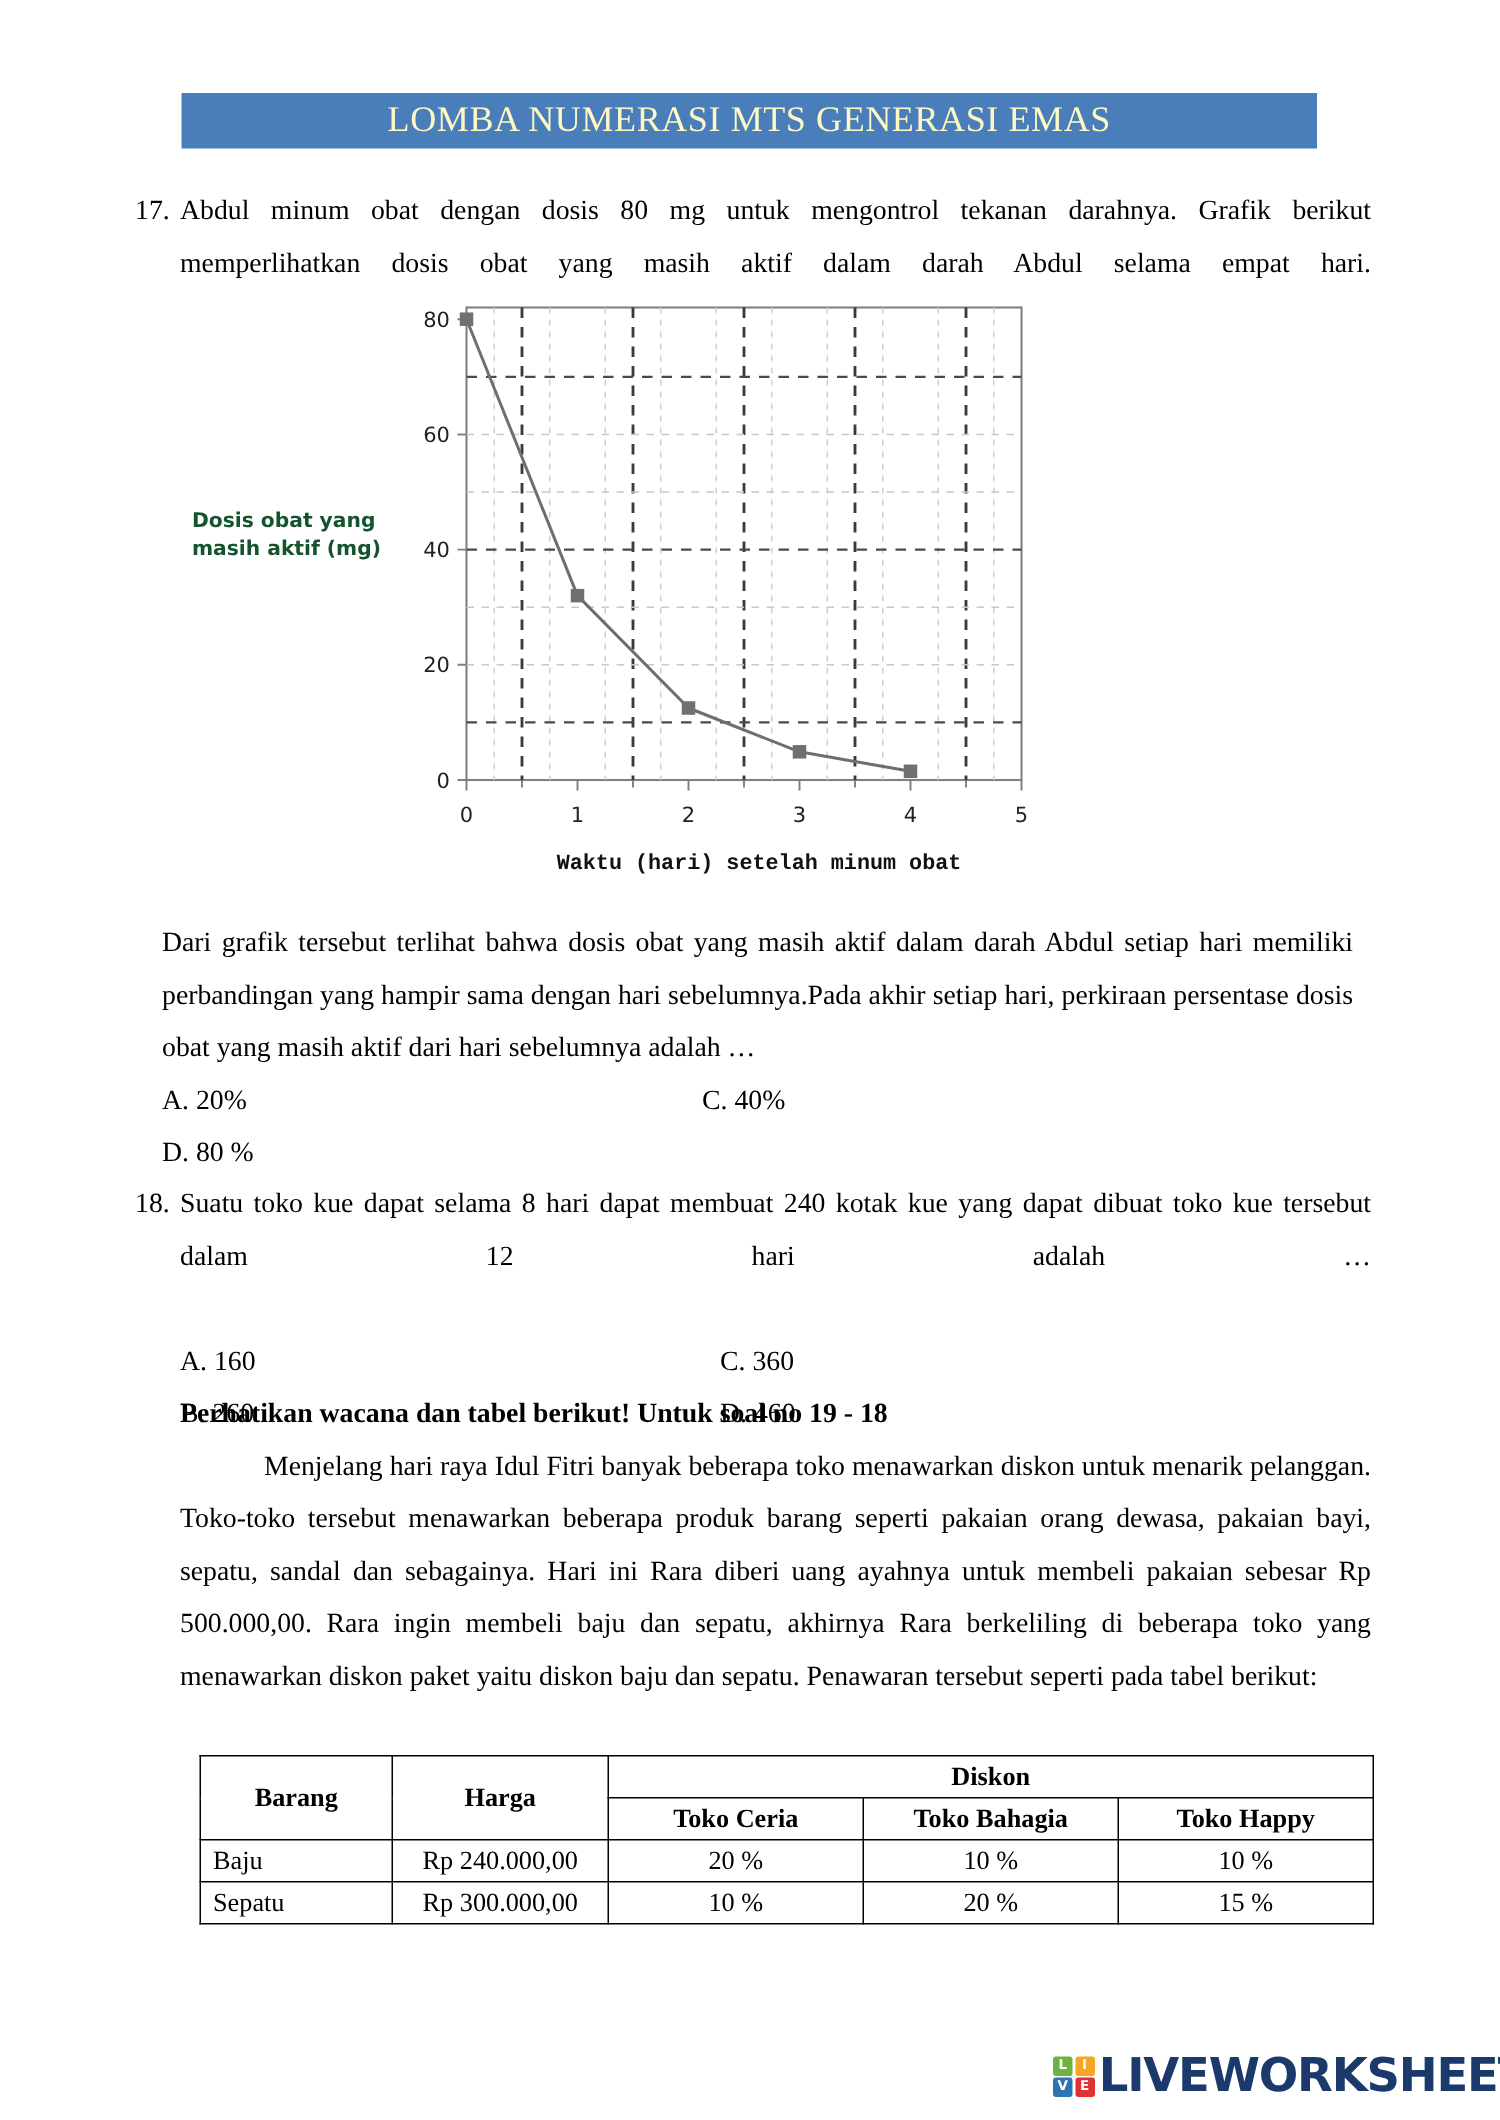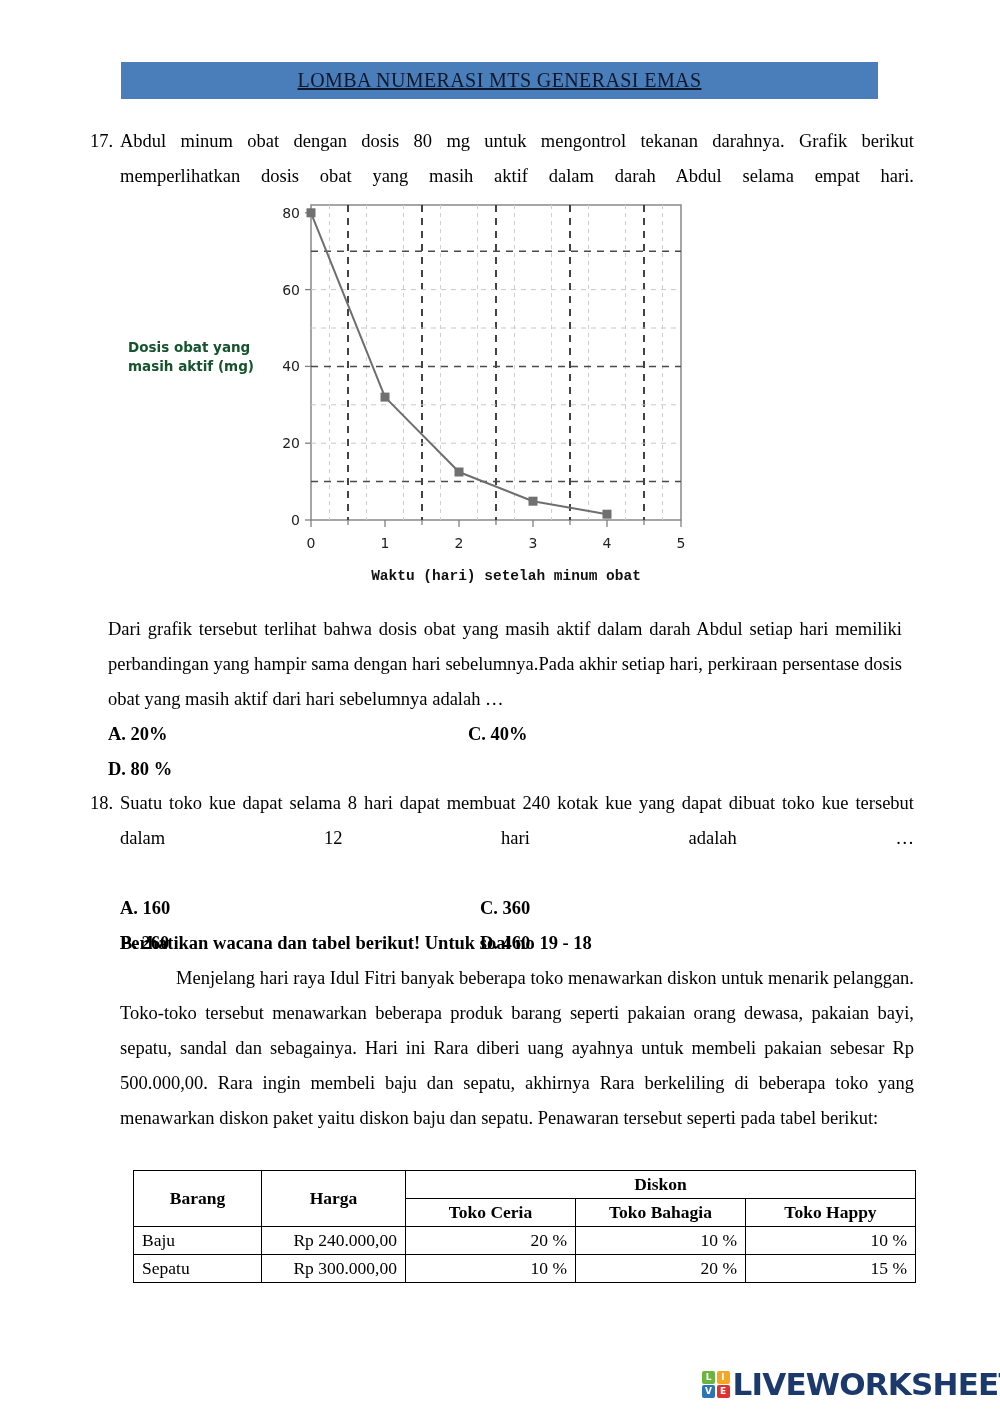--- a/index.html
+++ b/index.html
@@ -22,26 +22,25 @@
     left: 121px;
     top: 62px;
     width: 757px;
     height: 37px;
     background: #4a7ebb;
     display: flex;
     align-items: center;
     justify-content: center;
   }
   .header-bar .title {
-    color: #0f172a;
+    color: #fef9c3;
     font-family: "Liberation Serif", serif;
-    font-size: 20px;
+    font-size: 24px;
     letter-spacing: 0.4px;
     white-space: nowrap;
-    text-decoration: underline;
   }
 
   
   .doc {
     position: absolute;
     left: 86px;
     top: 112px;
     width: 828px;
   }
   .q-block {
@@ -76,21 +75,20 @@
   .para-indent {
     text-indent: 56px;
   }
   .bold {
     font-weight: bold;
   }
 
   
   .options {
     margin-top: 0;
-    font-weight: bold;
   }
   .opt-row {
     display: flex;
     font-size: 18.5px;
     line-height: 35px;
   }
   .opt-left { width: 360px; flex: 0 0 360px; }
   .opt-right { flex: 1 1 auto; }
 
   
@@ -144,21 +142,21 @@
     height: 28px;
     box-sizing: border-box;
   }
   .price-table th {
     text-align: center;
     font-weight: bold;
   }
   .col-barang  { width: 128px; }
   .col-harga   { width: 144px; }
   .col-toko    { width: 170px; }
-  .cell-center { text-align: right; }
+  .cell-center { text-align: center; }
   .cell-left   { text-align: left; padding-left: 8px; }
 
   
   .lws-logo {
     position: absolute;
     left: 702px;
     top: 1369px;
     display: flex;
     align-items: center;
   }

